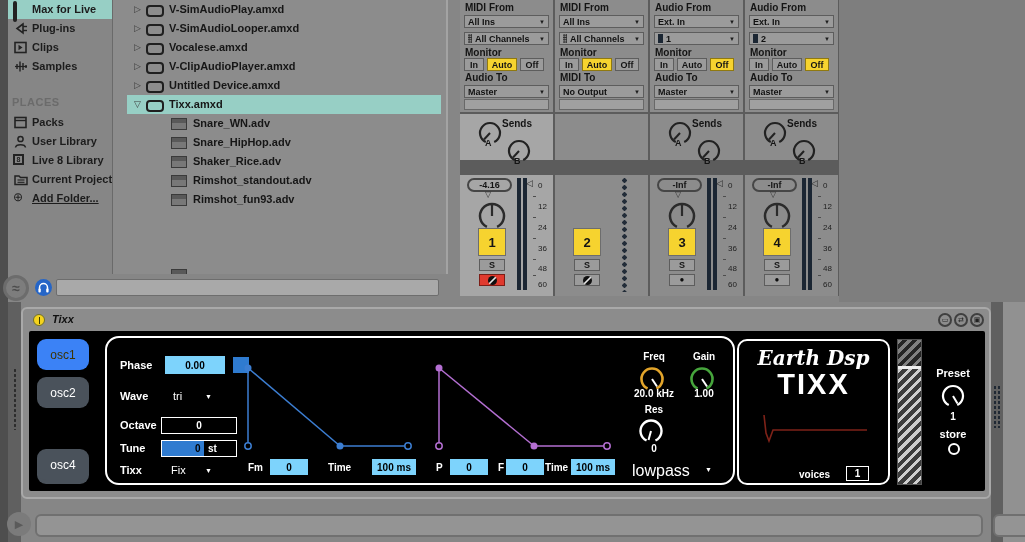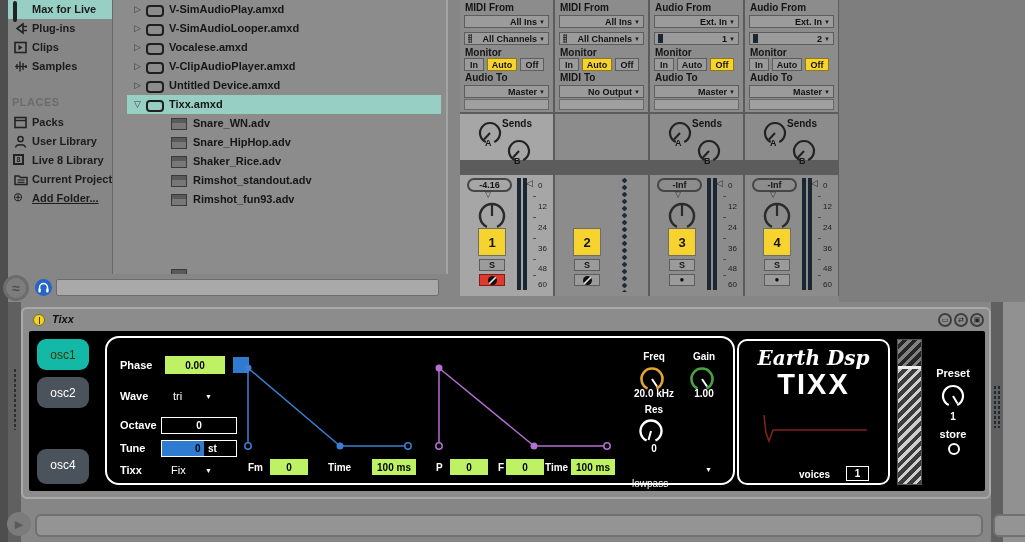--- a/index.html
+++ b/index.html
@@ -35,21 +35,21 @@
   .phones{left:35px;top:279px;width:17px;height:17px;border-radius:50%;background:#2565c7;}
   
   .mixer{left:460px;top:0;width:379px;height:296px;background:#5c5c5c;}
   .col{position:absolute;top:0;width:93px;height:296px;}
   .sec{position:absolute;left:0;width:93px;background:#8c8c8c;}
   .io{top:0;height:112px;} .sends{top:114px;height:46px;} .fader{top:175px;height:121px;}
   .light{background:#a6a6a6;}
   .iolbl{position:absolute;left:5px;font-size:10px;font-weight:bold;color:#141414;white-space:nowrap;}
   .selbox{position:absolute;left:4px;width:85px;height:13px;background:#9b9b9b;border:1px solid #5d5d5d;
           display:flex;align-items:center;padding:0 3px;box-sizing:border-box;font-size:9px;font-weight:bold;color:#111;}
-  .selbox .tx{flex:1;white-space:nowrap;overflow:hidden;text-align:right;}
+  .selbox .tx{flex:1;white-space:nowrap;overflow:hidden;text-align:left;}
   .dd{font-size:6px;color:#1d1d1d;margin-left:2px;}
   .chdots{width:4px;height:9px;margin-right:3px;background-image:radial-gradient(circle,#2b2b2b 0.9px,transparent 1.1px);background-size:2.2px 2.3px;}
   .chblock{width:5px;height:9px;margin-right:3px;background:#1b2633;}
   .mbtn{position:absolute;height:13px;background:#9b9b9b;border:1px solid #5d5d5d;box-sizing:border-box;
         font-size:9px;font-weight:bold;color:#141414;display:flex;align-items:center;justify-content:center;}
   .mbtn.on{background:#f6d32f;border-color:#90790f;}
   .iobox{position:absolute;left:4px;top:99px;width:85px;height:11px;background:#a0a0a0;border:1px solid #686868;box-sizing:border-box;}
   .sends-lbl{position:absolute;left:42px;top:4px;font-size:10px;font-weight:bold;color:#141414;}
   .kn-letter{position:absolute;font-size:9px;font-weight:bold;color:#141414;}
   .volpill{position:absolute;left:7px;top:3px;width:45px;height:14px;border:2px solid #464646;border-radius:8px;
@@ -75,24 +75,24 @@
   .drag-dots{position:absolute;width:4px;background-image:radial-gradient(circle,#2c2c2c 1.1px,transparent 1.4px);background-size:4px 5px;}
   .device{left:21px;top:307px;width:970px;height:192px;background:#8c8c8c;border:2px solid #a9a9a9;border-radius:6px;box-sizing:border-box;}
   .dev-led{position:absolute;left:10px;top:5px;width:12px;height:12px;border-radius:50%;background:#f5d31d;border:1px solid #6f6f2a;box-sizing:border-box;}
   .dev-led i{position:absolute;left:4.5px;top:2px;width:1.5px;height:7px;background:#3c3c00;}
   .dev-title{position:absolute;left:29px;top:4px;font-size:11px;font-weight:bold;font-style:italic;color:#101010;}
   .dev-cbtn{position:absolute;top:4px;width:14px;height:14px;border-radius:50%;border:2px solid #3f3f3f;box-sizing:border-box;
             font-size:7px;color:#222;display:flex;align-items:center;justify-content:center;}
   .dev-body{position:absolute;left:6px;top:22px;width:956px;height:160px;background:#000;border-radius:2px;}
   .oscbtn{position:absolute;left:8px;width:52px;height:31px;border-radius:9px;background:#4a525b;color:#fff;
           font-size:12px;display:flex;align-items:center;justify-content:center;}
-  .oscbtn.on{background:#14b8a6;color:#3e3400;}
+  .oscbtn.on{background:#3b82f6;color:#3e3400;}
   .mainpanel{position:absolute;left:76px;top:5px;width:630px;height:149px;border:2px solid #fff;border-radius:14px;box-sizing:border-box;}
   .plabel{position:absolute;font-size:11px;font-weight:bold;color:#fff;white-space:nowrap;}
-  .wbox{position:absolute;background:#bef264;color:#000;font-size:10px;font-weight:bold;display:flex;align-items:center;justify-content:center;box-sizing:border-box;}
+  .wbox{position:absolute;background:#7dd3fc;color:#000;font-size:10px;font-weight:bold;display:flex;align-items:center;justify-content:center;box-sizing:border-box;}
   .kbox{position:absolute;background:#000;border:1.5px solid #fff;color:#fff;font-size:10px;font-weight:bold;display:flex;align-items:center;justify-content:center;box-sizing:border-box;}
   .wdd{position:absolute;font-size:7px;color:#fff;}
   .kval{position:absolute;font-size:10px;font-weight:bold;color:#fff;text-align:center;}
   .earth{position:absolute;left:708px;top:8px;width:153px;height:146px;border:2px solid #fff;border-radius:10px;box-sizing:border-box;}
   .earth-name{position:absolute;left:0;top:5px;width:100%;text-align:center;color:#fff;font-family:"DejaVu Serif",serif;font-weight:bold;font-style:italic;font-size:20px;}
   .earth-prod{position:absolute;left:0;top:27px;width:100%;text-align:center;color:#fff;font-weight:bold;font-size:29px;letter-spacing:2px;}
   .hatch{position:absolute;left:868px;top:8px;width:25px;height:146px;
          background:repeating-linear-gradient(135deg,#cfcfcf 0 3px,#3c3c3c 3px 7px);border:1px solid #555;box-sizing:border-box;}
   .hatch .cap{position:absolute;left:0;top:0;width:100%;height:26px;background:rgba(0,0,0,.38);}
   .hatch .line{position:absolute;left:0;top:26px;width:100%;height:3px;background:#eee;}
@@ -589,21 +589,21 @@
         </svg>
         <span class="kval" style="left:576px;top:50px;width:42px;">1.00</span>
 
         <span class="kval" style="left:521px;top:66px;width:52px;">Res</span>
         <svg class="abs" style="left:530px;top:79px;" width="28" height="28">
           <path d="M9.56,23.52 A10.5,10.5 0 1 1 18.44,23.52" fill="none" stroke="#fff" stroke-width="2.4"></path>
           <line x1="14" y1="14" x2="11.5" y2="23" stroke="#fff" stroke-width="2"></line>
         </svg>
         <span class="kval" style="left:521px;top:105px;width:52px;">0</span>
 
-        <span class="plabel" style="left:525px;top:140px;font-size:10px;font-weight:normal;">lowpass</span>
+        <span class="plabel" style="left:525px;top:124px;font-size:16px;font-weight:normal;">lowpass</span>
         <span class="wdd" style="left:598px;top:128px;">▼</span>
       </div>
 
       <div class="earth">
         <div class="earth-name">Earth Dsp</div>
         <div class="earth-prod">TIXX</div>
         <svg class="abs" style="left:12px;top:66px;" width="130" height="45">
           <polyline points="13,8 15,26 18,34 22,23 116,23" fill="none" stroke="#7e2218" stroke-width="1.6"></polyline>
         </svg>
         <span class="plabel" style="left:60px;top:128px;font-size:10px;">voices</span>

